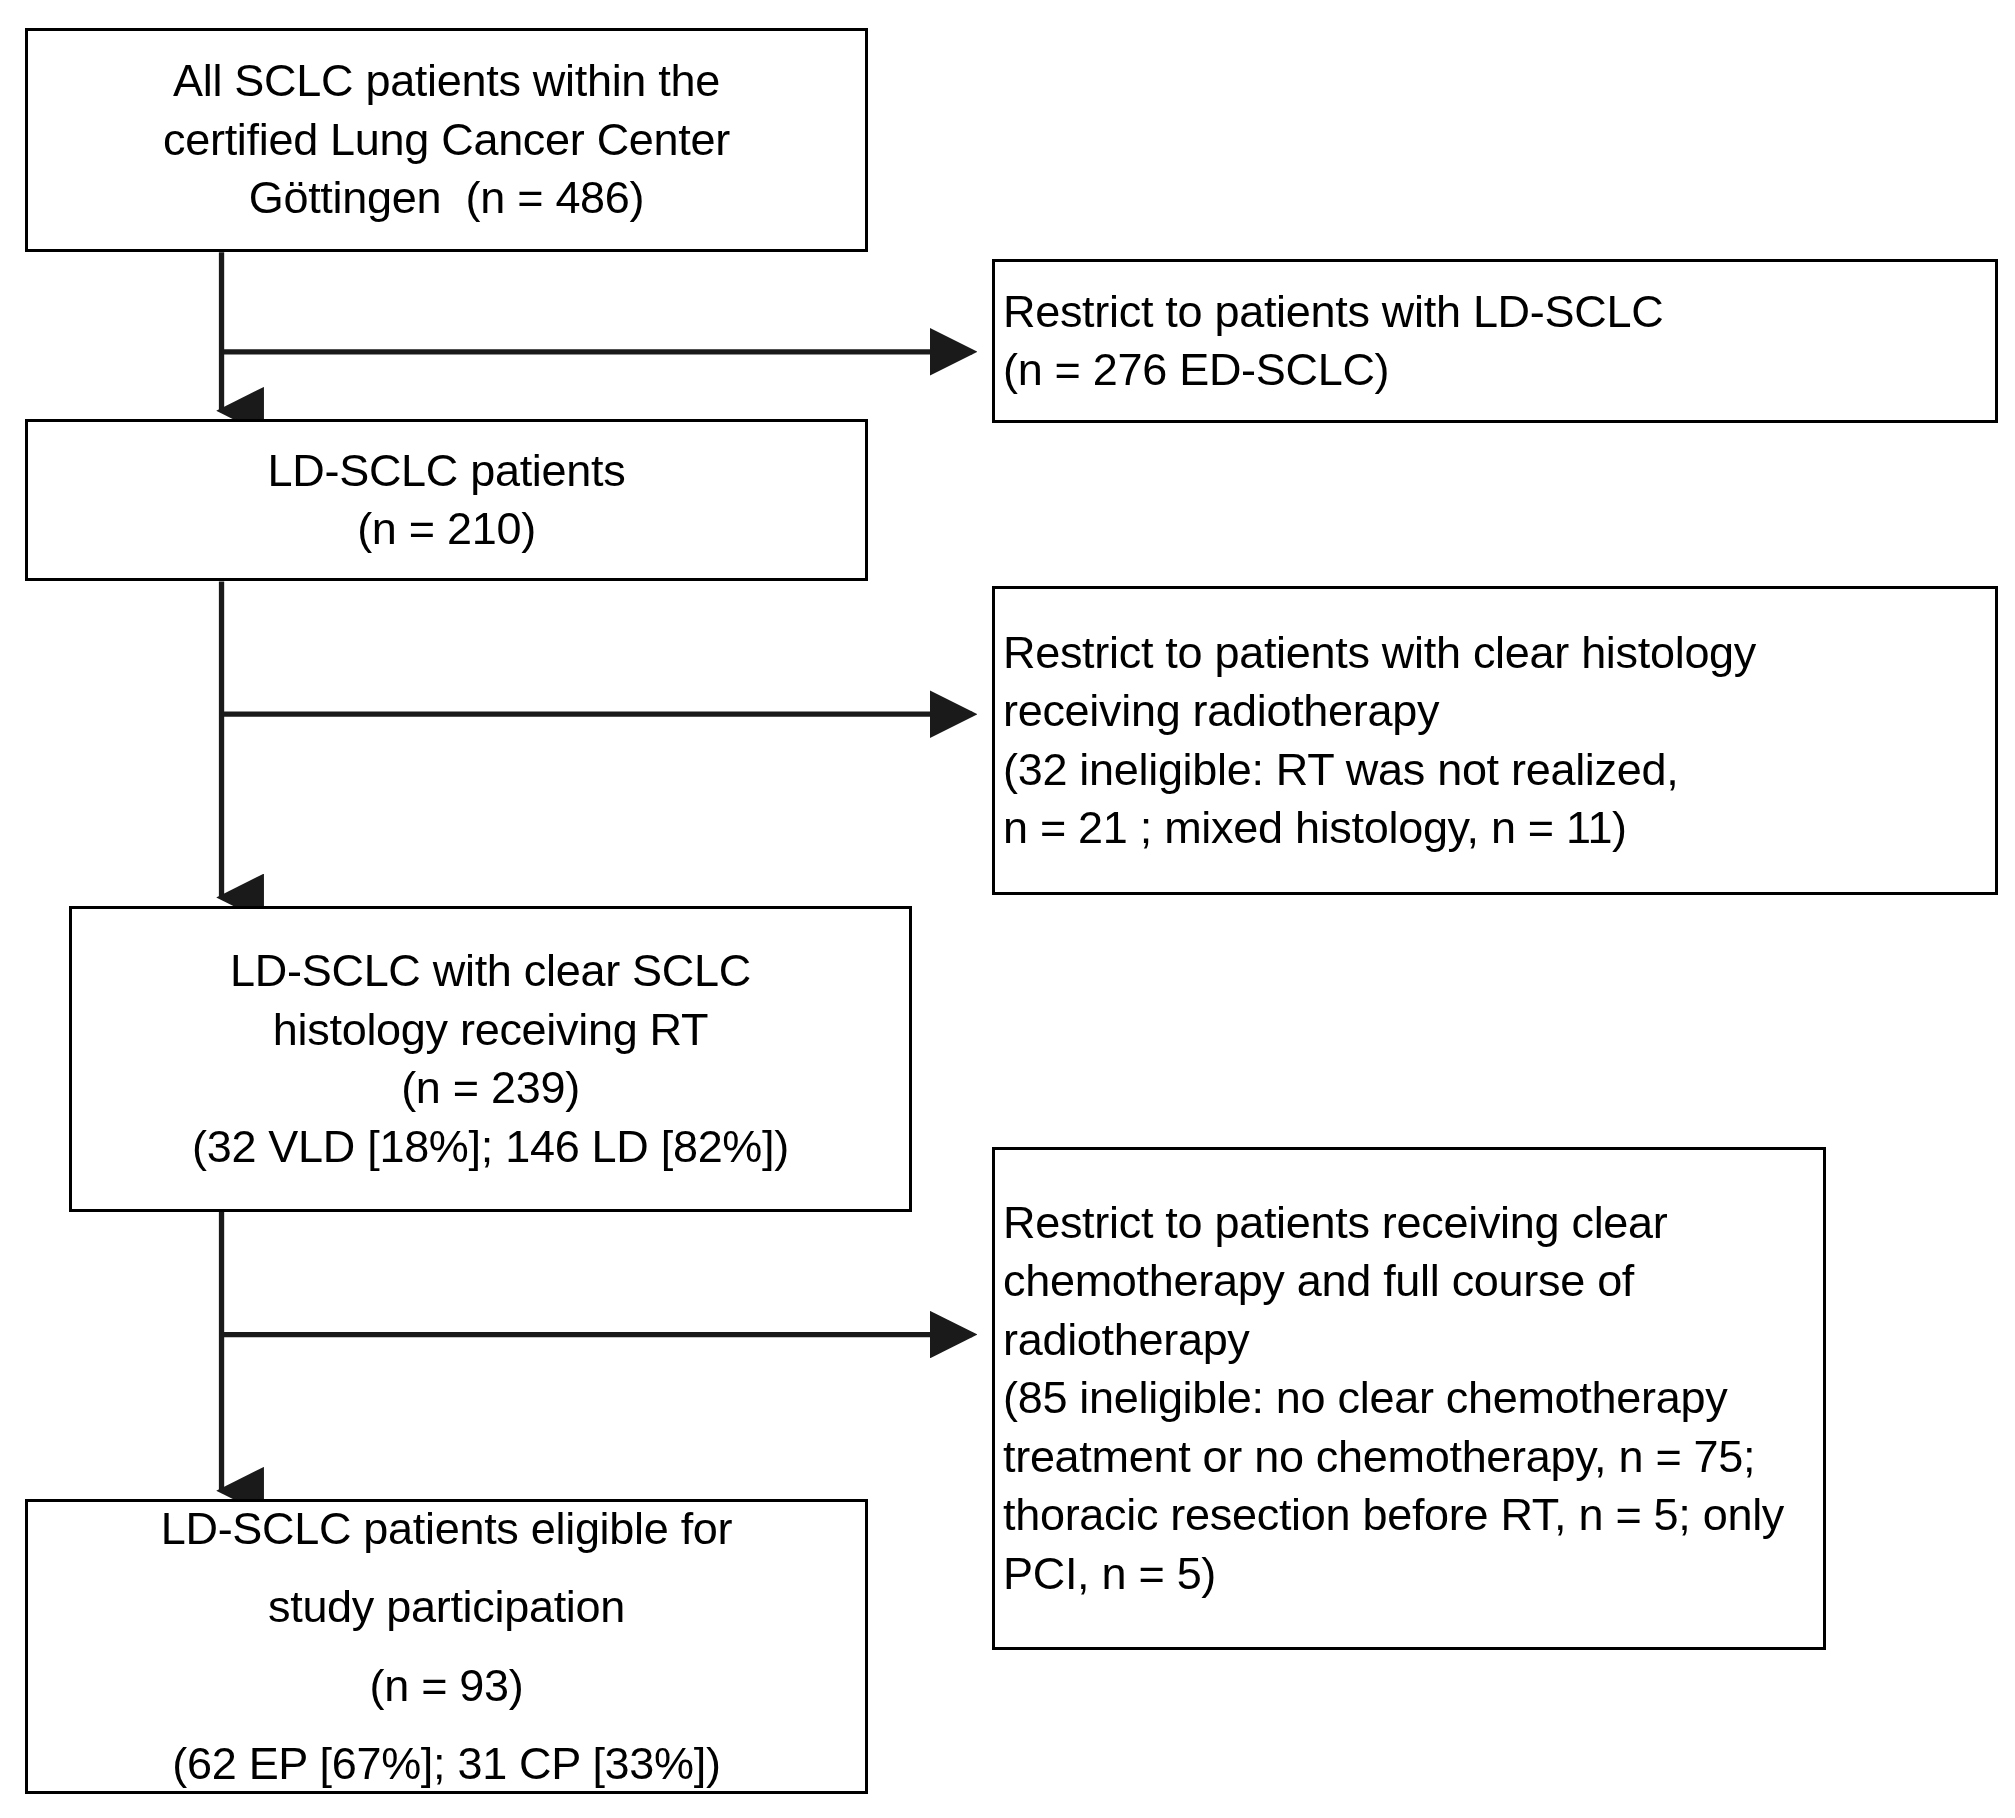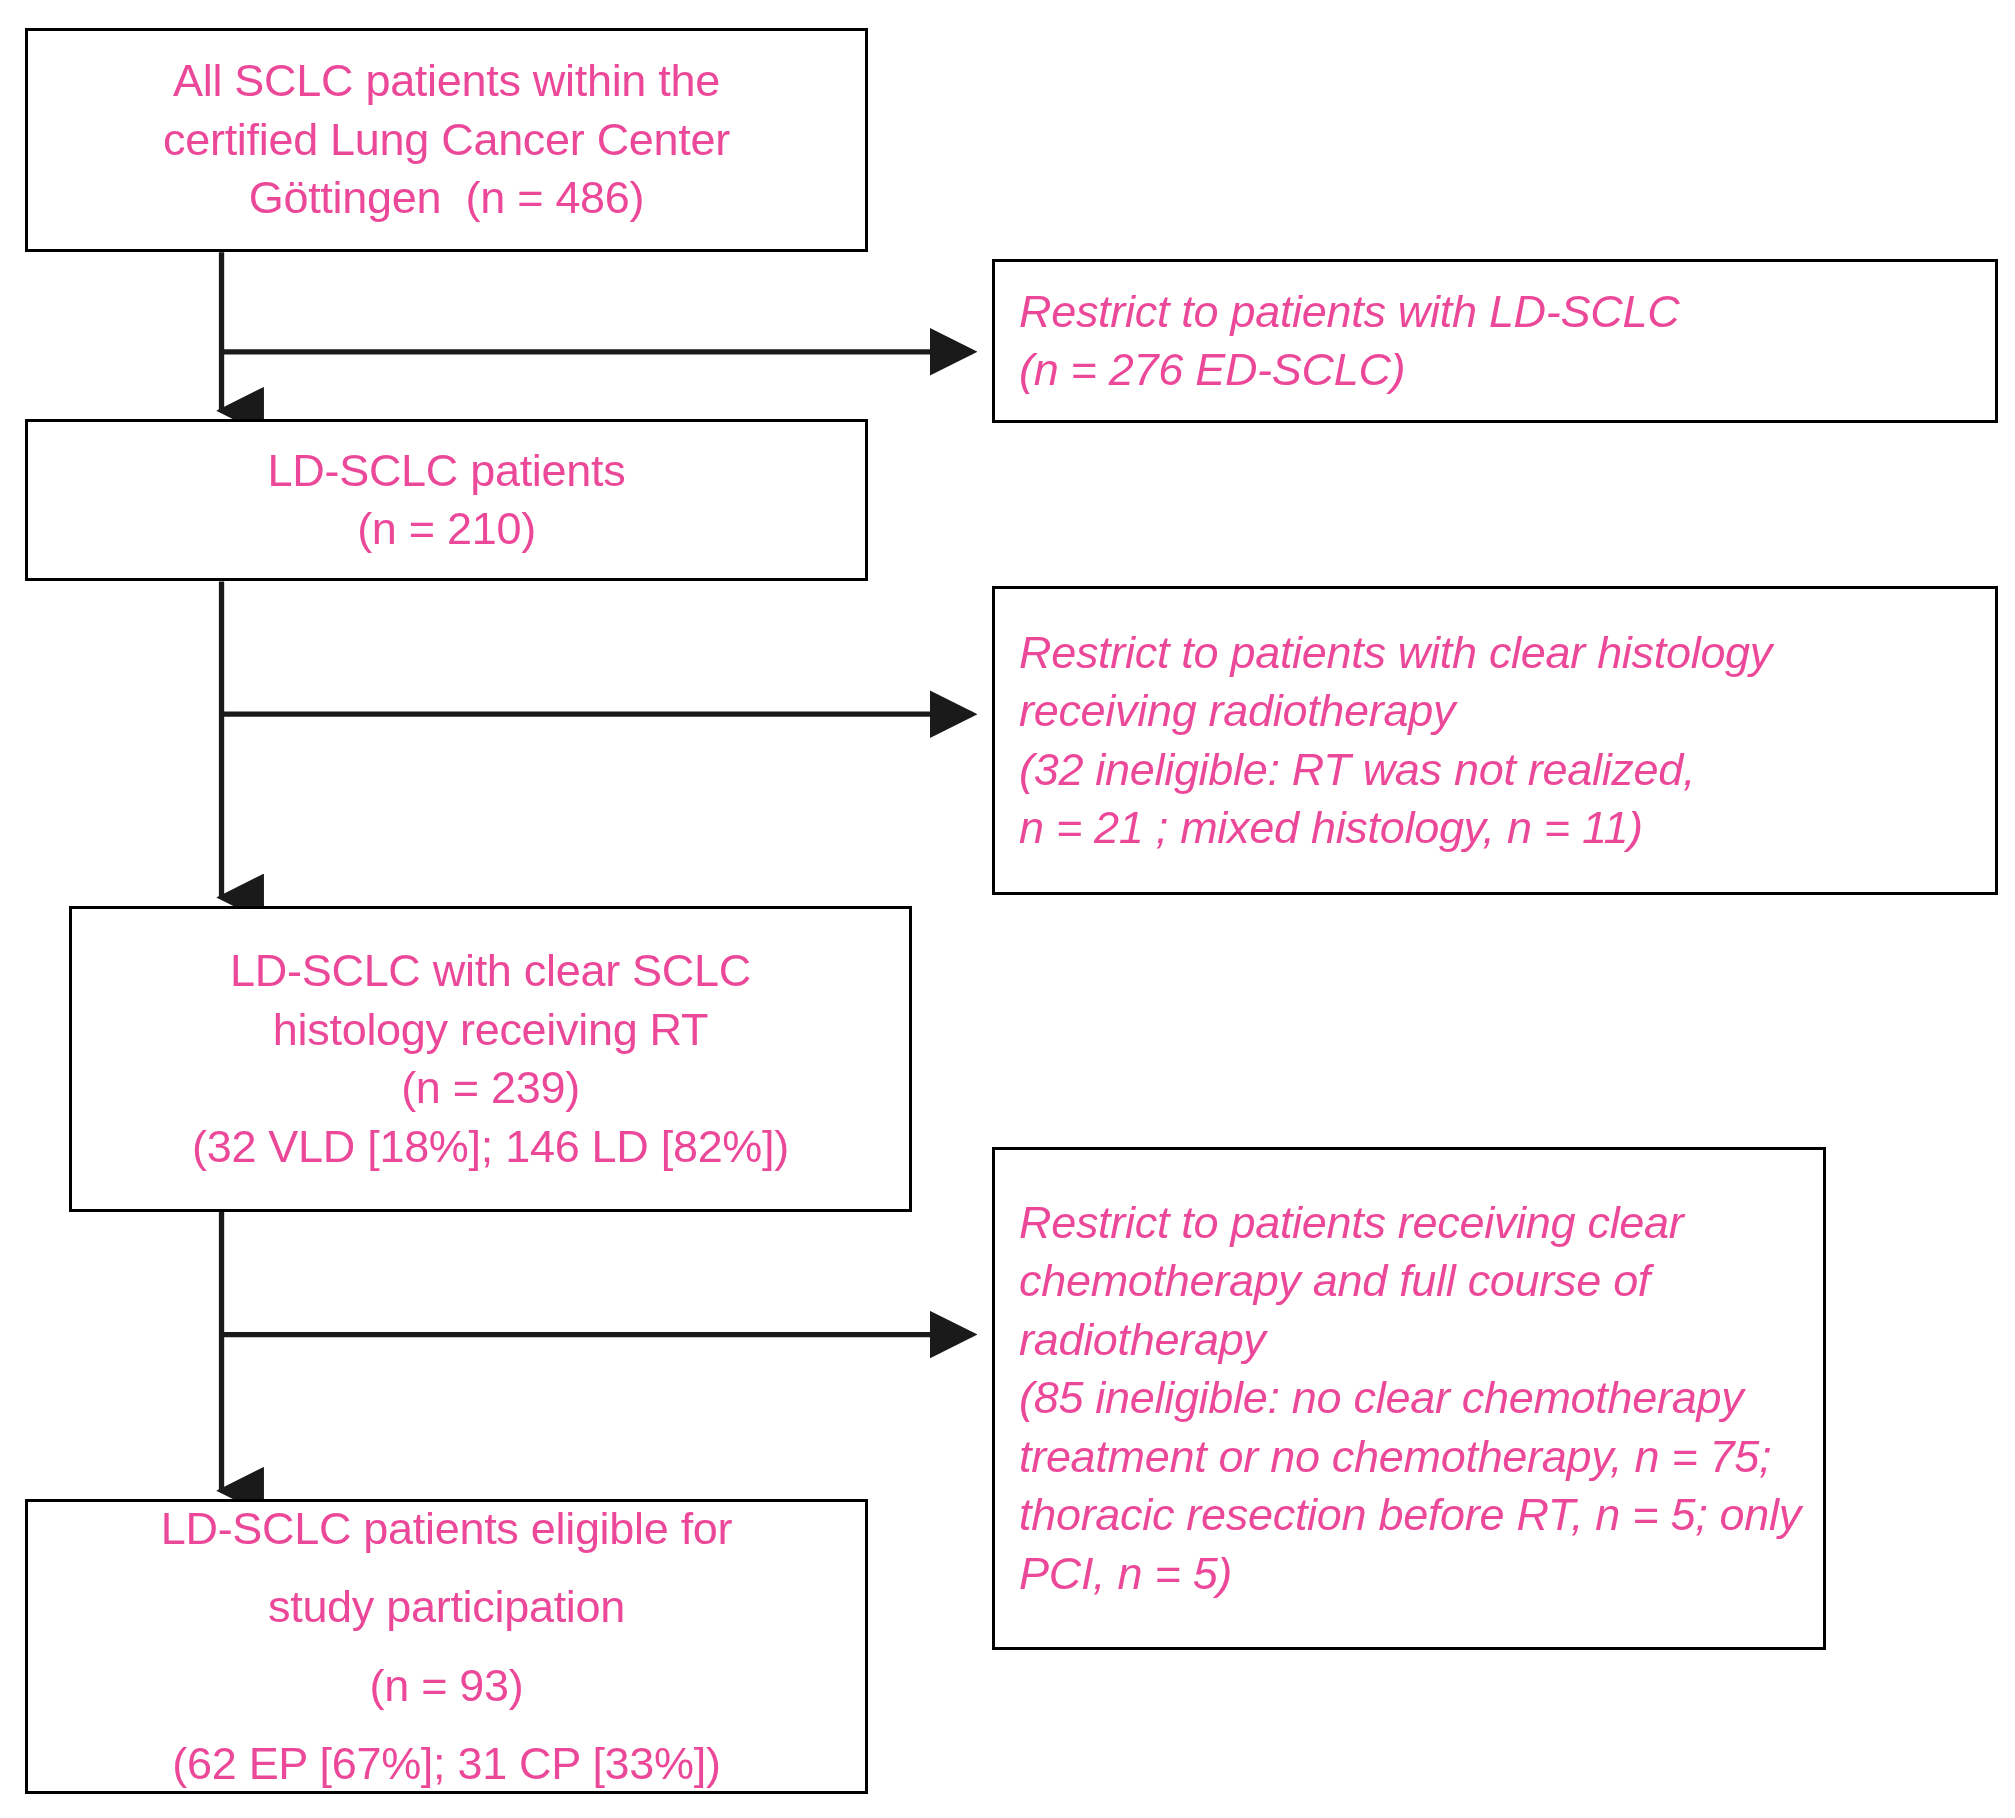--- a/index.html
+++ b/index.html
@@ -22,34 +22,33 @@
     border: 3.5px solid #000000;
     background: #ffffff;
     display: flex;
     flex-direction: column;
     justify-content: center;
   }
 
   .box .line {
     font-size: 45px;
     line-height: 1.30;
-    color: #ec4899;
+    color: #000000;
     white-space: pre;
     letter-spacing: -0.3px;
   }
 
   .box.centered .line {
     text-align: center;
     padding: 0 16.5px;
   }
 
   .box.leftal .line {
     text-align: left;
-    padding: 0 24px;
-    font-style: italic;
+    padding: 0 8px;
   }
 
   
   #connectors {
     position: absolute;
     left: 0;
     top: 0;
     width: 2015px;
     height: 1819px;
     pointer-events: none;

